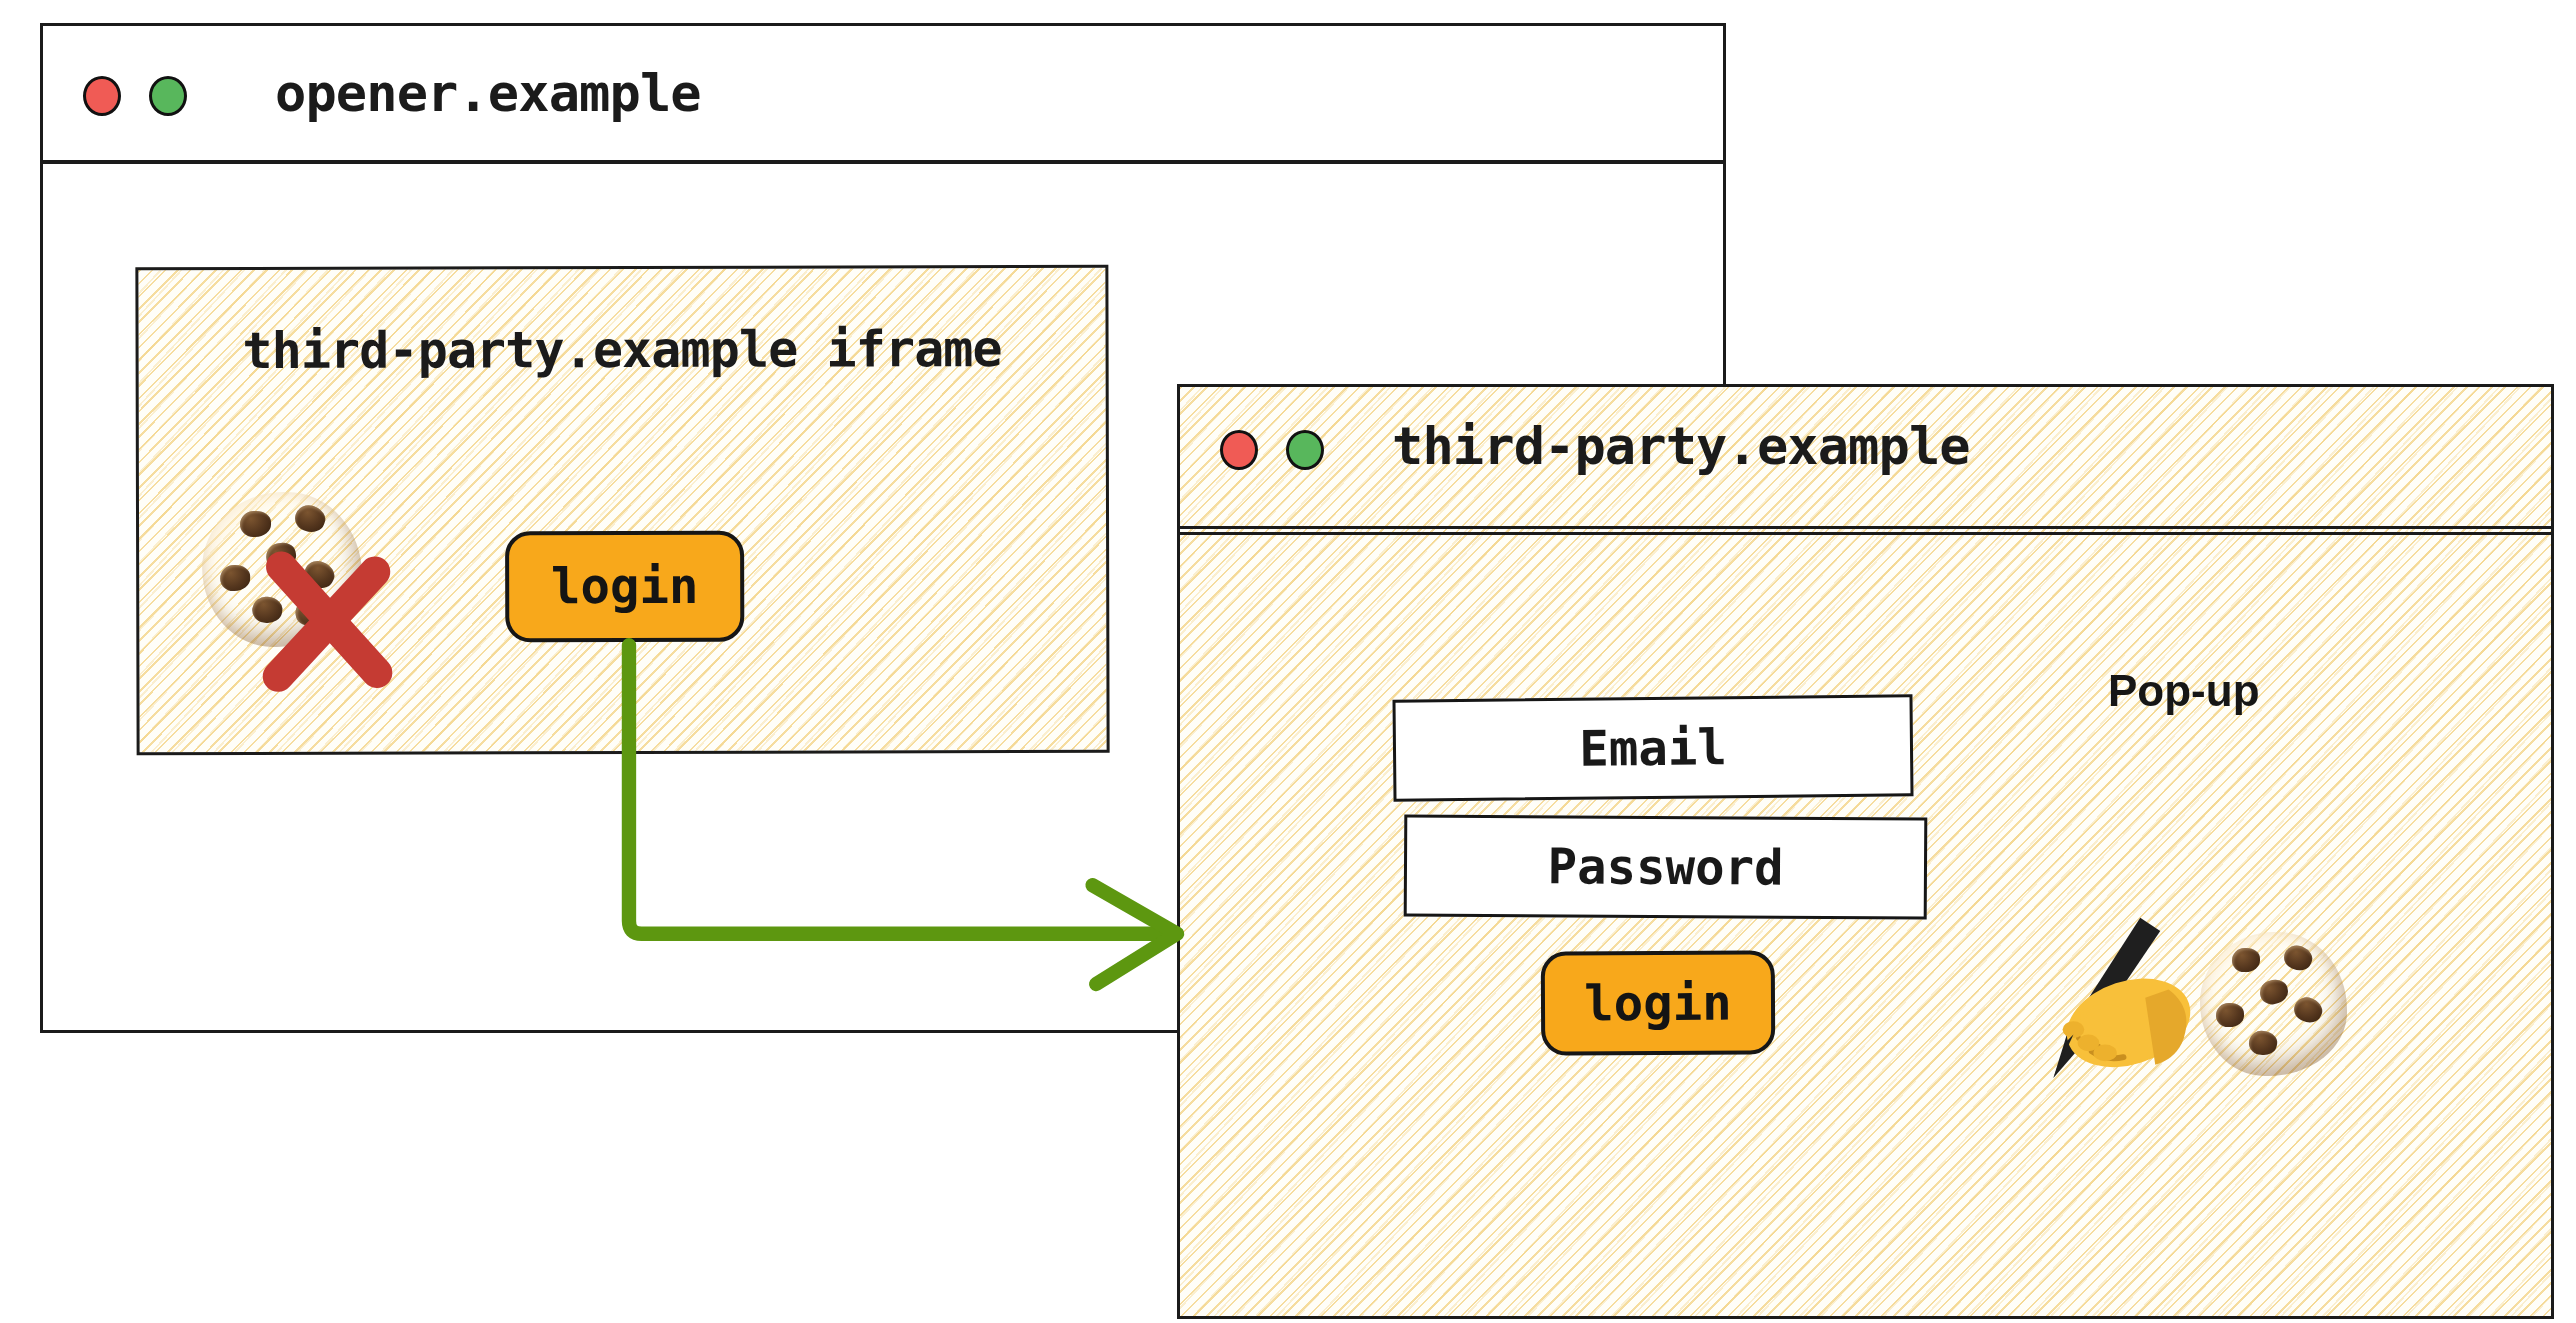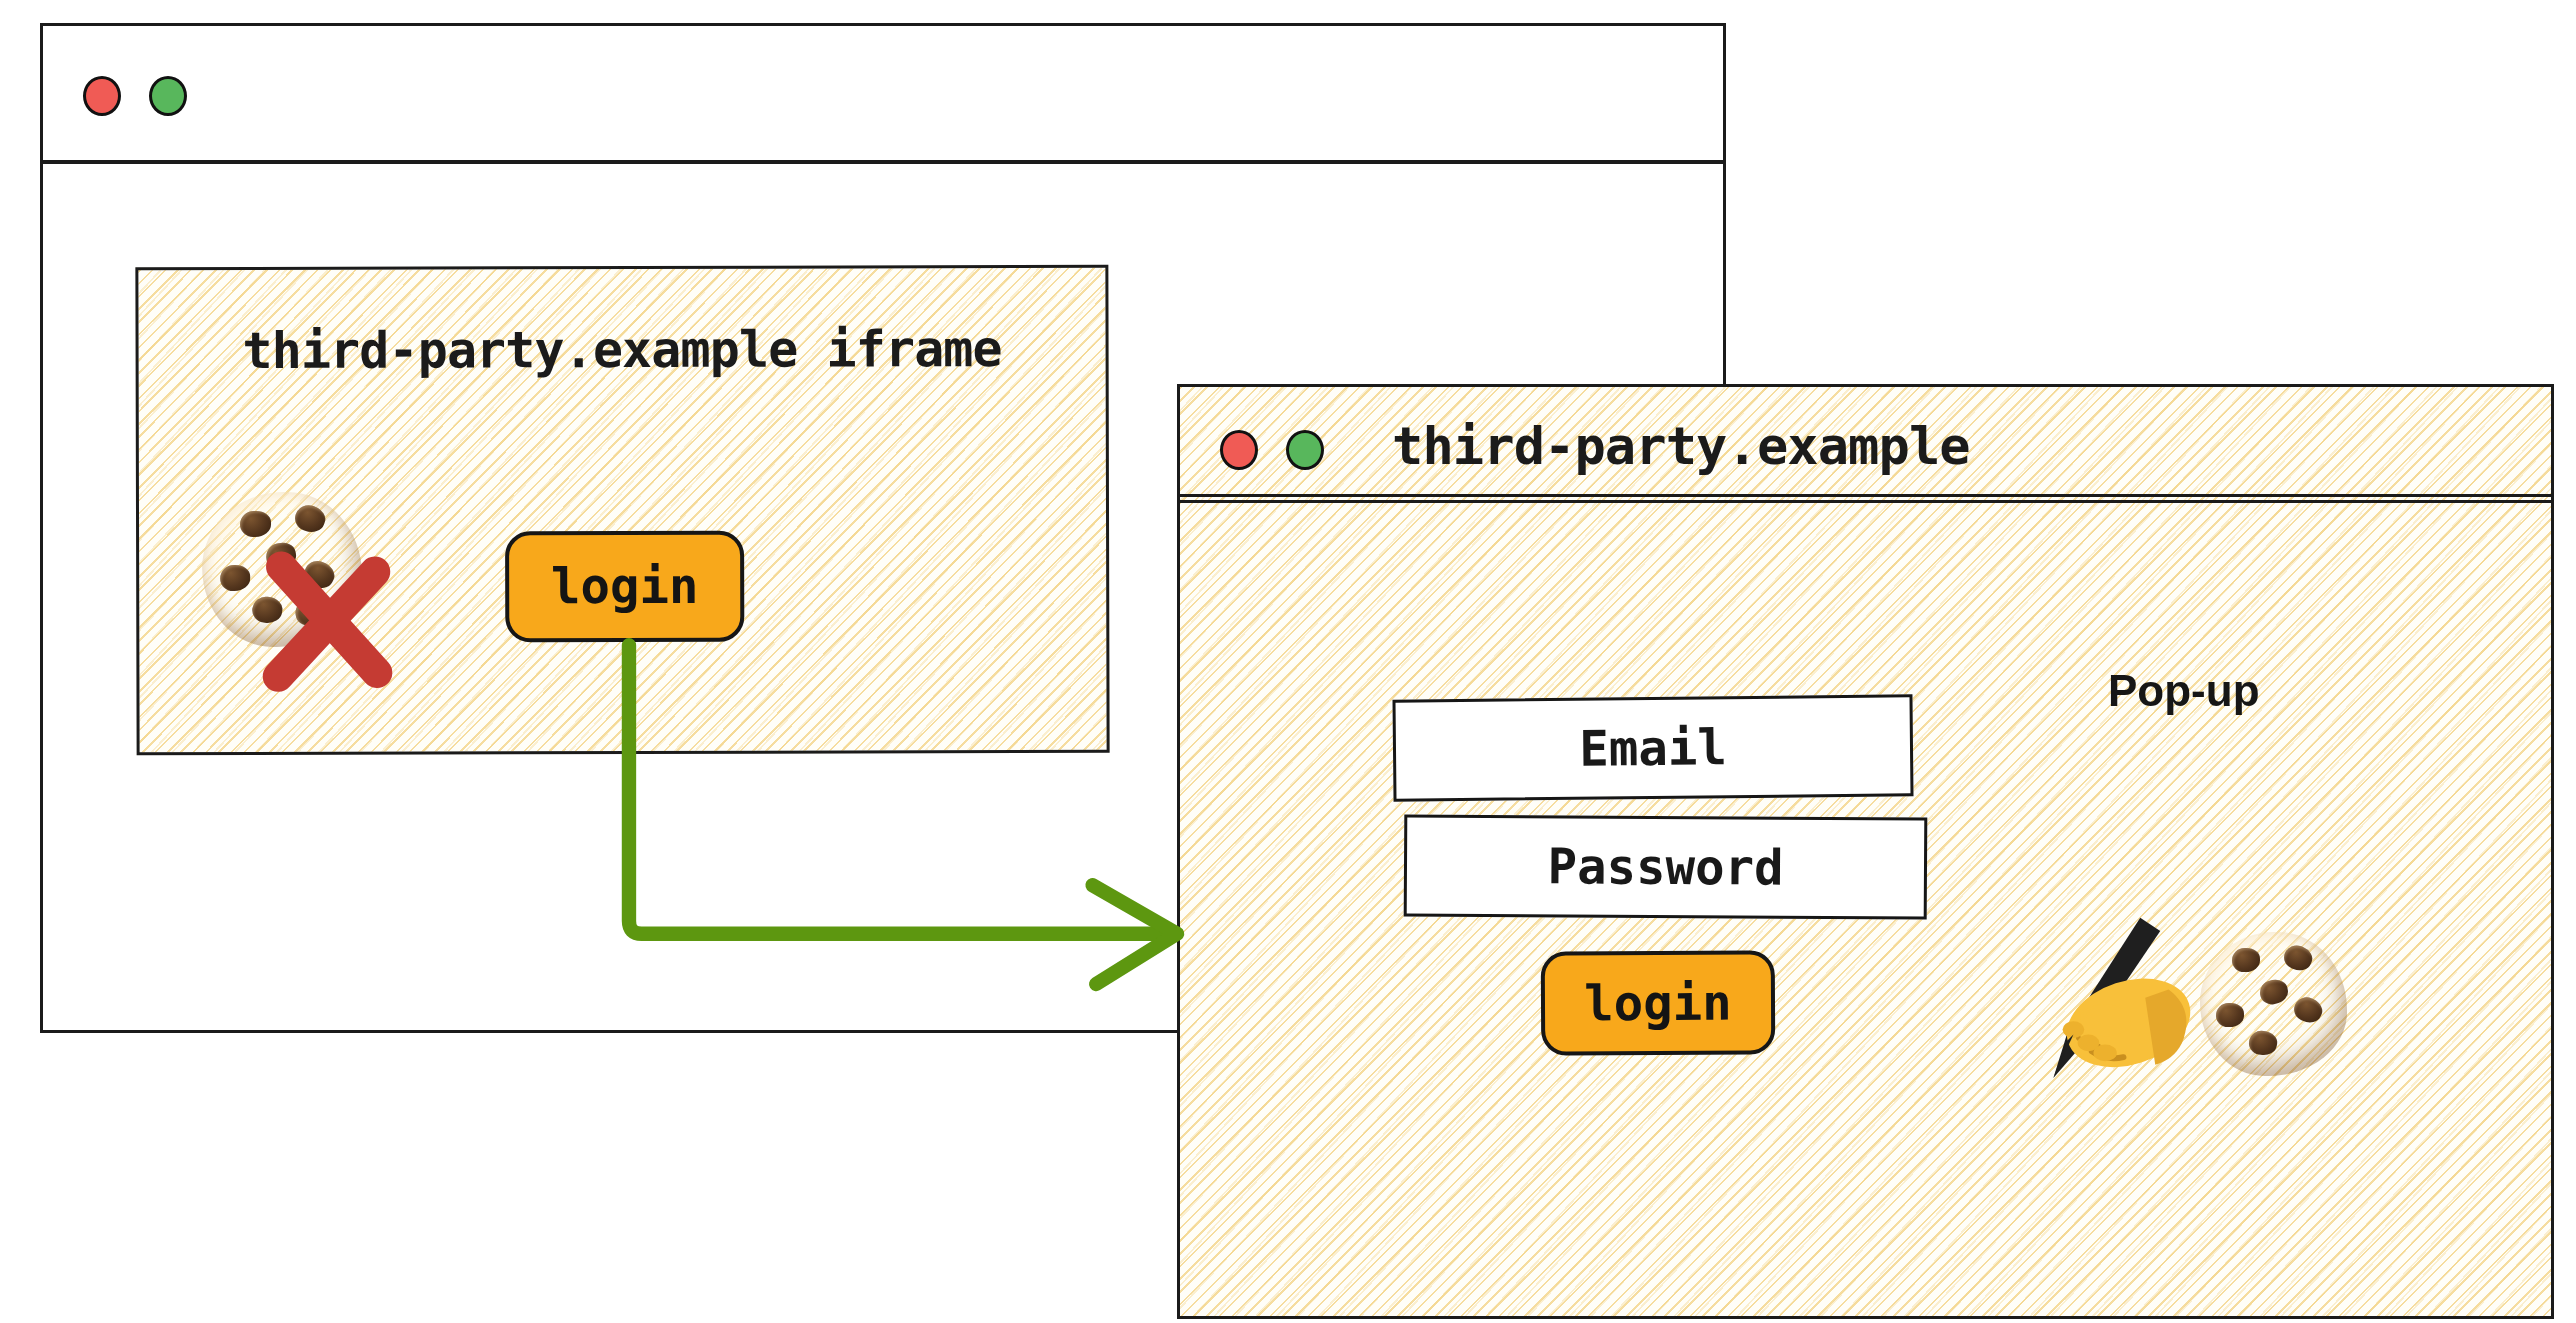--- a/index.html
+++ b/index.html
@@ -44,21 +44,21 @@
   #redx{position:absolute;left:117px;top:277px;width:144px;height:144px;overflow:visible;}
   #redx line{stroke:var(--blocked-red,#C53B33);stroke-width:34;stroke-linecap:round;}
   #login-iframe{left:366px;top:262px;width:239px;height:111px;}
 
   
   #arrow{position:absolute;left:611px;top:636px;width:593px;height:360px;z-index:3;overflow:visible;}
   #arrow path{fill:none;stroke:var(--arrow-green,#5D9710);stroke-width:16;stroke-linecap:round;stroke-linejoin:round;}
 
   
   #popup{left:1177px;top:384px;width:1377px;height:935px;z-index:2;}
-  #popup .titlebar{height:116px;border-bottom:9px double var(--ink,#1b1b1b);}
+  #popup .titlebar{height:148px;border-bottom:9px double var(--ink,#1b1b1b);}
   #popup .dot.red{left:40px;top:43px;}
   #popup .dot.green{left:106px;top:43px;}
   #popup .wtitle{left:212px;top:0;line-height:118px;}
 
   .field{position:absolute;box-sizing:border-box;border:3.6px solid #161616;background:#ffffff;
     display:flex;align-items:center;justify-content:center;font-weight:bold;font-size:49px;color:#191919;}
   #email-field{left:213px;top:310px;width:520px;height:102px;transform:rotate(-0.6deg);}
   #password-field{left:224px;top:429px;width:523px;height:102px;transform:rotate(0.35deg);}
   #login-popup{left:361px;top:564px;width:234px;height:104px;transform:rotate(-0.3deg);}
   #popup-annotation{position:absolute;left:928px;top:279px;font-family:"Liberation Sans","DejaVu Sans",sans-serif;
@@ -68,20 +68,21 @@
 </style>
 </head>
 <body>
 
 <div id="canvas">
 
   <section class="window" id="opener">
     <div class="titlebar">
       <span class="dot red"></span>
       <span class="dot green"></span>
+      <span class="wtitle">opener.example</span>
     </div>
 
     <div class="hatched" id="iframe-box">
       <div id="iframe-label">third-party.example iframe</div>
 
       <div class="cookie" id="cookie-1">
         <span class="chip" style="left:24%;top:12%;"></span>
         <span class="chip" style="left:58%;top:9%;transform:rotate(20deg);"></span>
         <span class="chip" style="left:40%;top:33%;transform:rotate(-12deg);"></span>
         <span class="chip" style="left:11%;top:47%;"></span>

